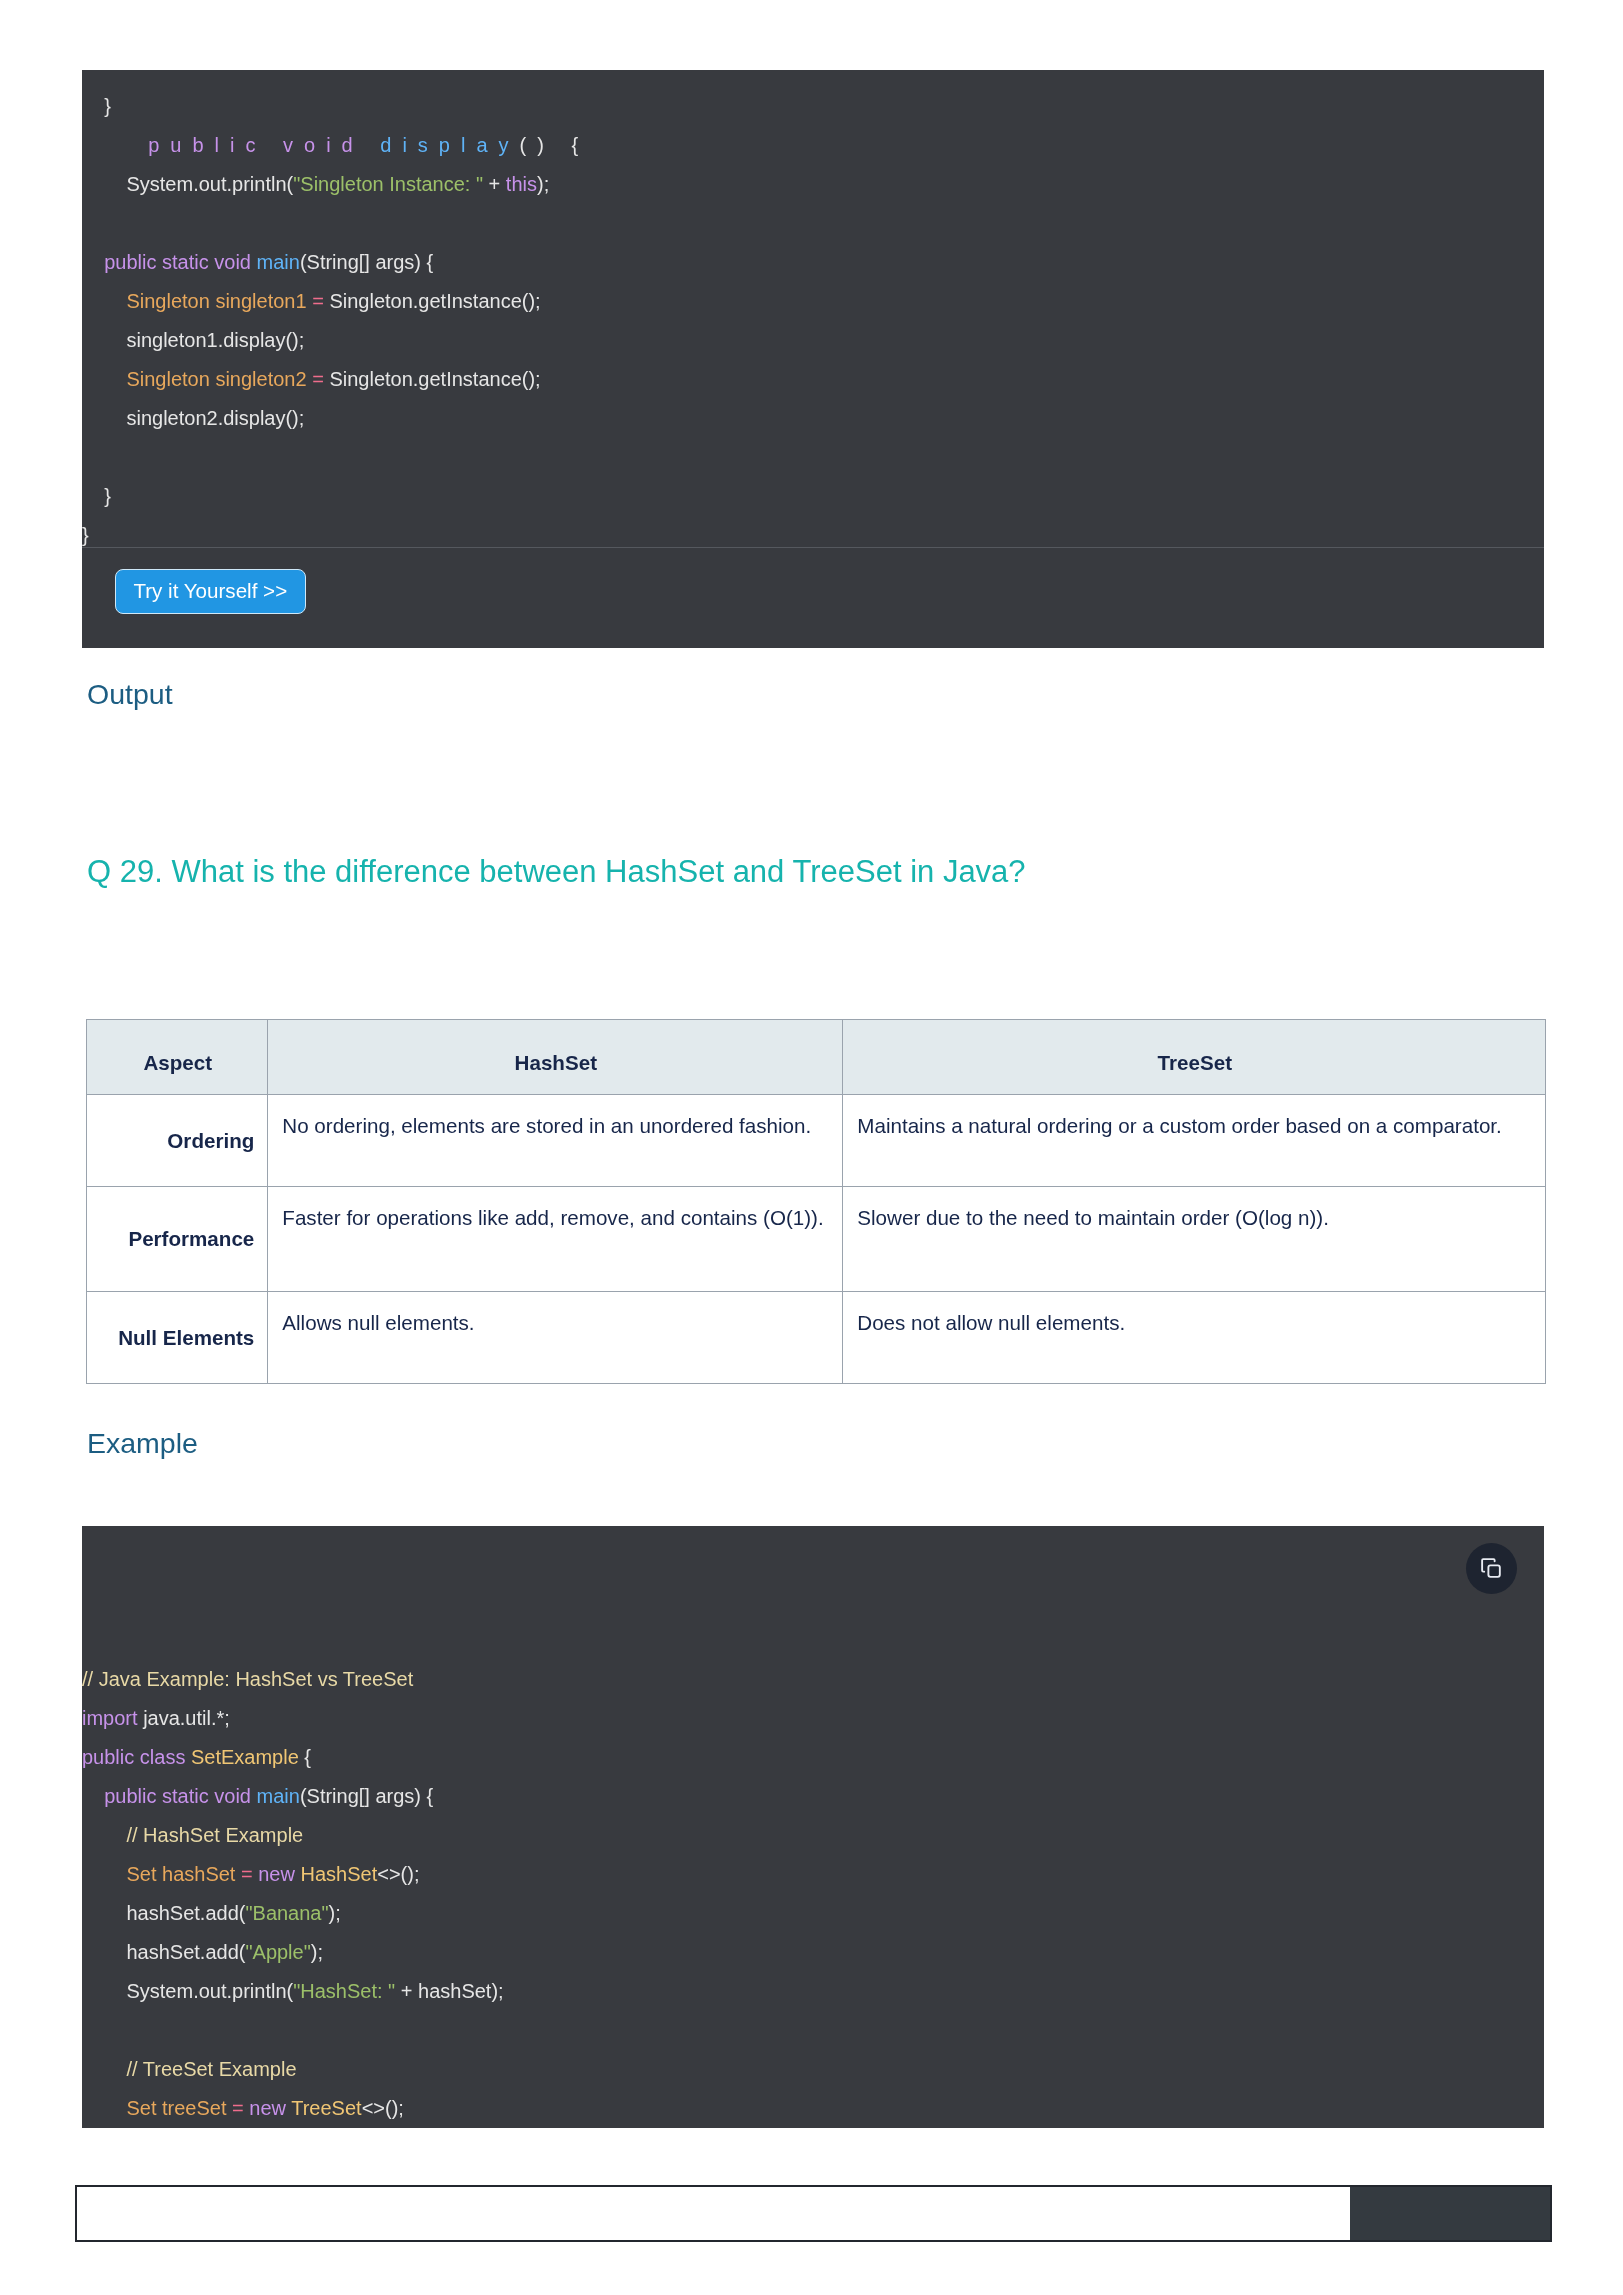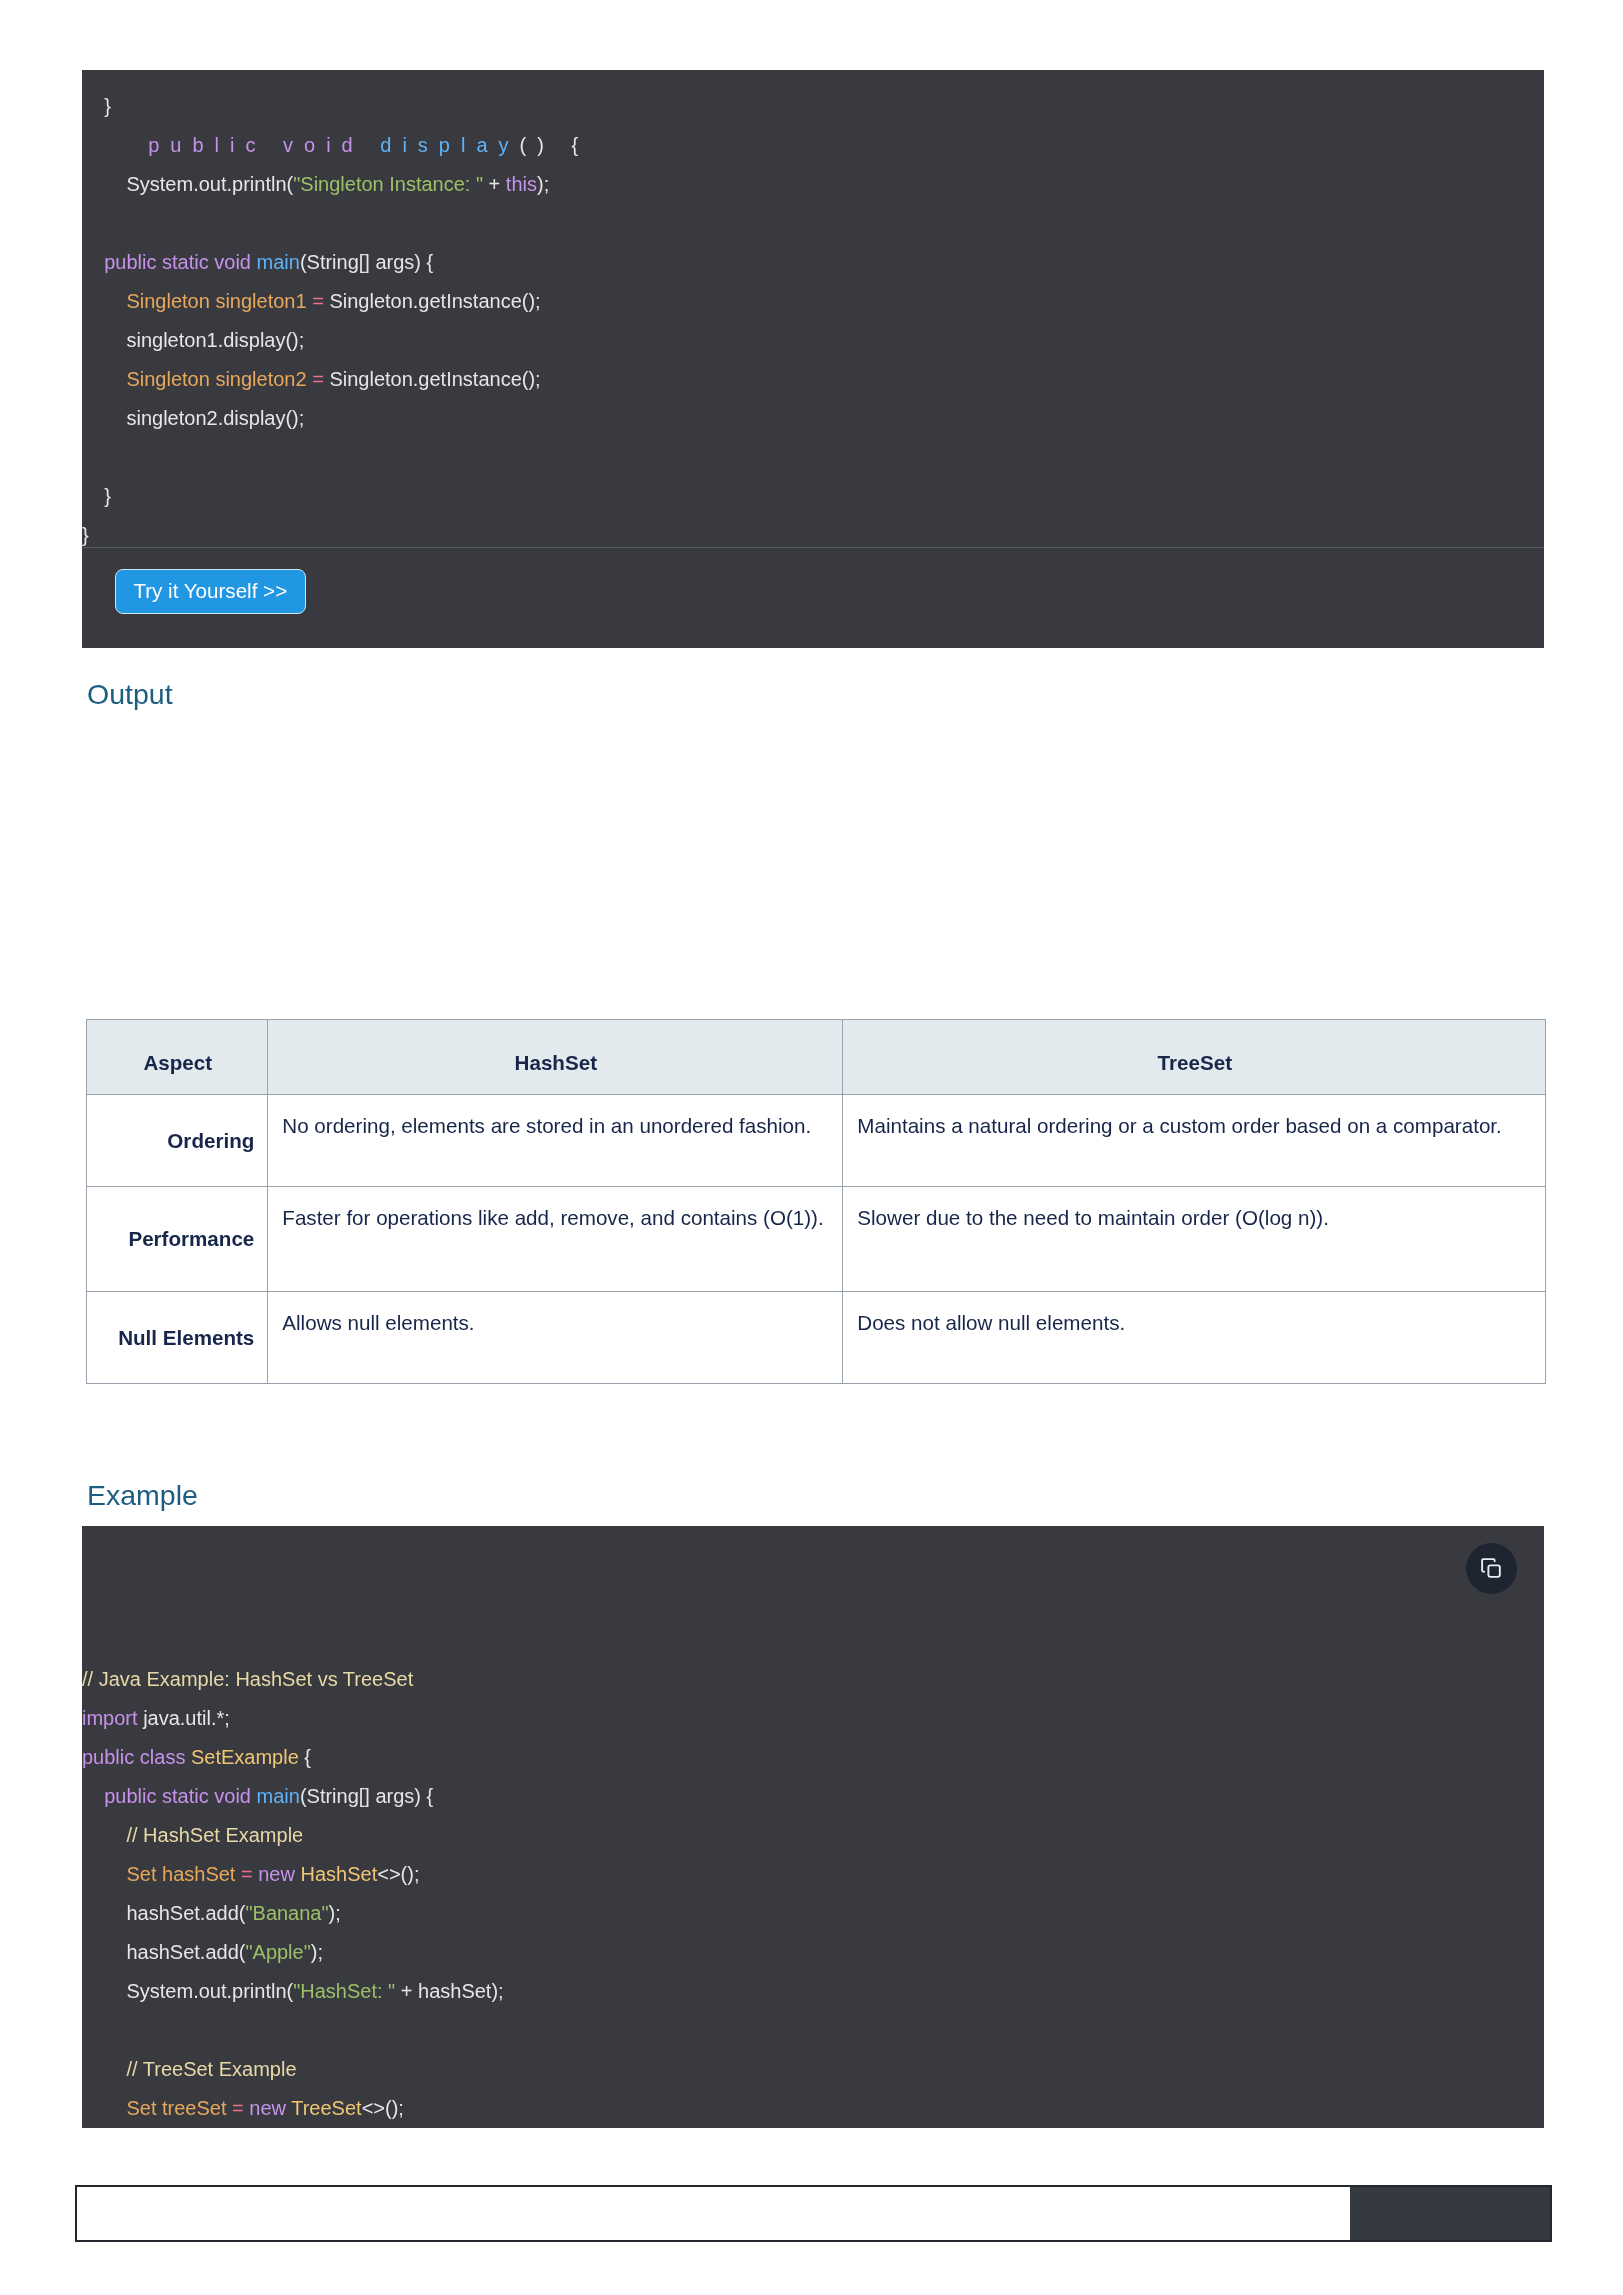--- a/index.html
+++ b/index.html
@@ -76,21 +76,21 @@
   }
 
   
   .section-heading {
     position: absolute;
     color: #1c5d82;
     font-size: 28.5px;
     font-weight: 400;
   }
   #output-heading { left: 87px; top: 678px; }
-  #example-heading { left: 87px; top: 1479px; text-align: right; }
+  #example-heading { left: 87px; top: 1427px; text-align: right; }
 
   
   #output-block {
     position: absolute;
     left: 82px; top: 725px;
     width: 1462px; height: 97px;
     background: #383a3f;
     padding: 17.4px 0 0 22px;
     font-size: 20px;
     line-height: 39px;
@@ -211,20 +211,21 @@
 
   <div class="code-block" id="codeblock-1"><span class="ln"><span class="plain">    }</span></span><span class="ln"><span class="kw spaced">    public void </span><span class="fn spaced">display</span><span class="plain spaced">() {</span></span><span class="ln"><span class="plain">        System.out.println(</span><span class="str">"Singleton Instance: "</span><span class="plain"> + </span><span class="kw">this</span><span class="plain">);</span></span><span class="ln">&nbsp;</span><span class="ln"><span class="kw">    public static void </span><span class="fn">main</span><span class="plain">(String[] args) {</span></span><span class="ln"><span class="type">        Singleton singleton1 </span><span class="op">= </span><span class="plain">Singleton.getInstance();</span></span><span class="ln"><span class="plain">        singleton1.display();</span></span><span class="ln"><span class="type">        Singleton singleton2 </span><span class="op">= </span><span class="plain">Singleton.getInstance();</span></span><span class="ln"><span class="plain">        singleton2.display();</span></span><span class="ln">&nbsp;</span><span class="ln"><span class="plain">    }</span></span><span class="ln"><span class="plain">}</span></span></div>
 
   <div id="codeblock-1-footer">
     <button id="try-it-button">Try it Yourself &gt;&gt;</button>
   </div>
 
   <div class="section-heading" id="output-heading">Output</div>
 
 
+  <div id="question-heading">Q 29. What is the difference between HashSet and TreeSet in Java?</div>
 
   <table id="comparison-table">
     <colgroup>
       <col class="c1">
         <col class="c2">
         <col class="c3">
     </colgroup>
     <thead>
       <tr>
         <th>Aspect</th>

